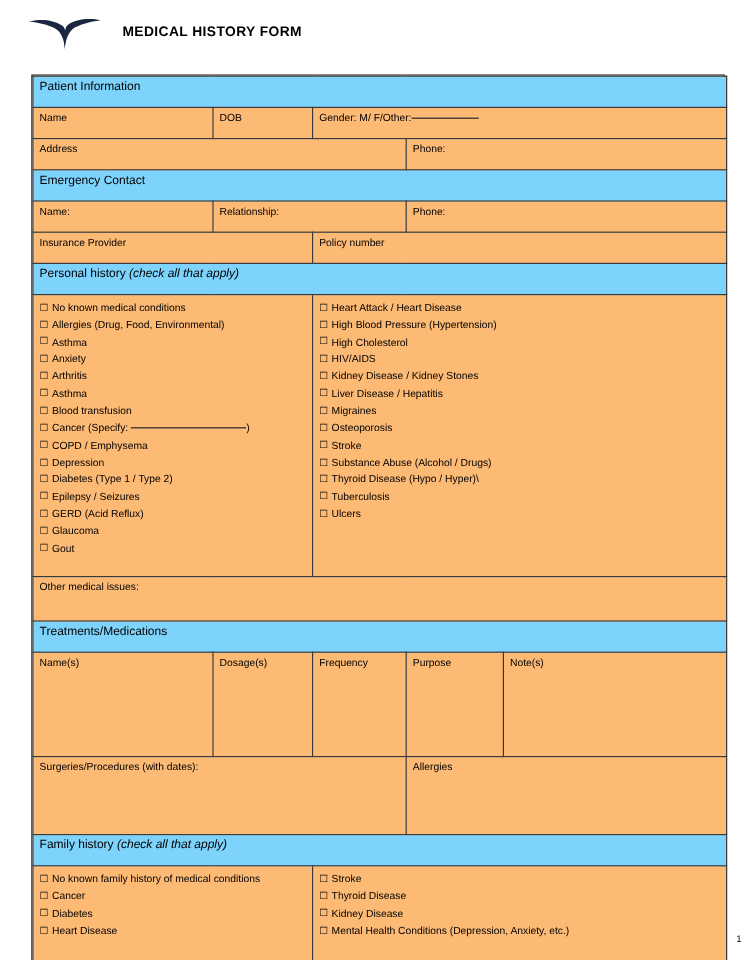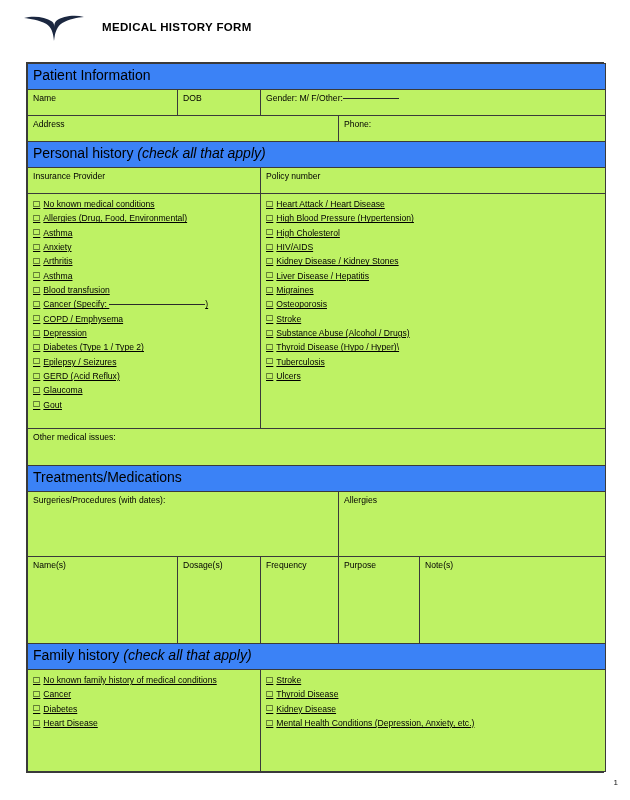--- a/index.html
+++ b/index.html
@@ -59,39 +59,38 @@
     border-collapse: collapse;
     width: 100%;
     table-layout: fixed;
   }
   .form-table td {
     border: 1px solid #3a3a3a;
     font-size: 8.6px;
     line-height: 1.25;
     padding: 3px 0 3px 5px;
     vertical-align: top;
-    background: #bef264;
+    background: #fdba74;
     word-wrap: break-word;
   }
   td.section-head {
-    background: #3b82f6;
-    font-size: 14px;
+    background: #7dd3fc;
+    font-size: 10px;
     padding: 3px 20px 3px 5px;
   }
   td.section-head .ital {
     font-style: italic;
   }
   .row-h {
     height: 19px;
   }
 
   
   .chk-cell {
     padding: 4px 4px 4px 5px;
-    text-decoration: underline;
   }
   ul.chk-list {
     list-style: none;
     margin: 0;
     padding: 0;
   }
   ul.chk-list li {
     font-size: 8.6px;
     line-height: 14.35px;
     white-space: nowrap;
@@ -157,31 +156,39 @@
     <td class="row-h">DOB</td>
     <td class="row-h" colspan="3">
       <span>Gender: M/ F/Other:</span><span class="blank-line bl-gender"></span>
     </td>
   </tr>
   <tr>
     <td class="row-h" colspan="3">Address</td>
     <td class="row-h" colspan="2">Phone:</td>
   </tr>
 
+  <tr>
+    <td class="section-head row-h" colspan="5">Emergency Contact</td>
+  </tr>
+  <tr>
+    <td class="row-h">Name:</td>
+    <td class="row-h" colspan="2">Relationship:</td>
+    <td class="row-h" colspan="2">Phone:</td>
+  </tr>
+
+  <tr>
+    <td class="row-h" colspan="2">Insurance Provider</td>
+    <td class="row-h" colspan="3">Policy number</td>
+  </tr>
 
   <tr>
     <td class="section-head row-h" colspan="5">
       <span>Personal history</span>
       <span class="ital">(check all that apply)</span>
     </td>
-  </tr>
-
-  <tr>
-    <td class="row-h" colspan="2">Insurance Provider</td>
-    <td class="row-h" colspan="3">Policy number</td>
   </tr>
   <tr>
     <td class="chk-cell" colspan="2" style="height:228px">
       <ul class="chk-list" id="ph-left">
               <li><span class="box">☐</span><span>No known medical conditions</span></li>
               <li><span class="box">☐</span><span>Allergies (Drug, Food, Environmental)</span></li>
               <li><span class="box">☐</span><span>Asthma</span></li>
               <li><span class="box">☐</span><span>Anxiety</span></li>
               <li><span class="box">☐</span><span>Arthritis</span></li>
               <li><span class="box">☐</span><span>Asthma</span></li>
@@ -216,30 +223,30 @@
   </tr>
 
   <tr>
     <td colspan="5" style="height:30px">Other medical issues:</td>
   </tr>
 
   <tr>
     <td class="section-head row-h" colspan="5">Treatments/Medications</td>
   </tr>
   <tr>
-    <td colspan="3" style="height:58px">Surgeries/Procedures (with dates):</td>
-    <td colspan="2">Allergies</td>
-  </tr>
-
-  <tr>
     <td class="row-h" style="height:80px">Name(s)</td>
     <td>Dosage(s)</td>
     <td>Frequency</td>
     <td>Purpose</td>
     <td>Note(s)</td>
+  </tr>
+
+  <tr>
+    <td colspan="3" style="height:58px">Surgeries/Procedures (with dates):</td>
+    <td colspan="2">Allergies</td>
   </tr>
 
   <tr>
     <td class="section-head row-h" colspan="5">
       <span>Family history</span>
       <span class="ital">(check all that apply)</span>
     </td>
   </tr>
   <tr>
     <td class="chk-cell" colspan="2" style="height:95px">

